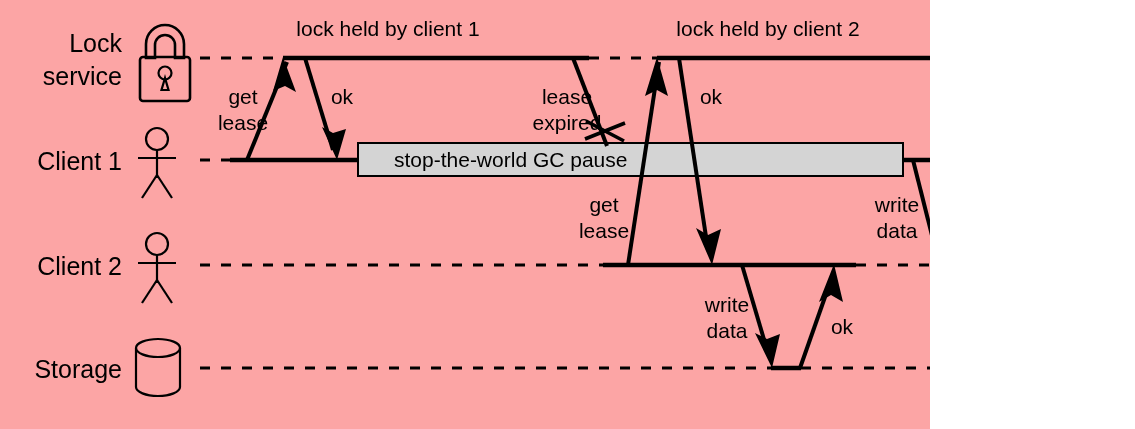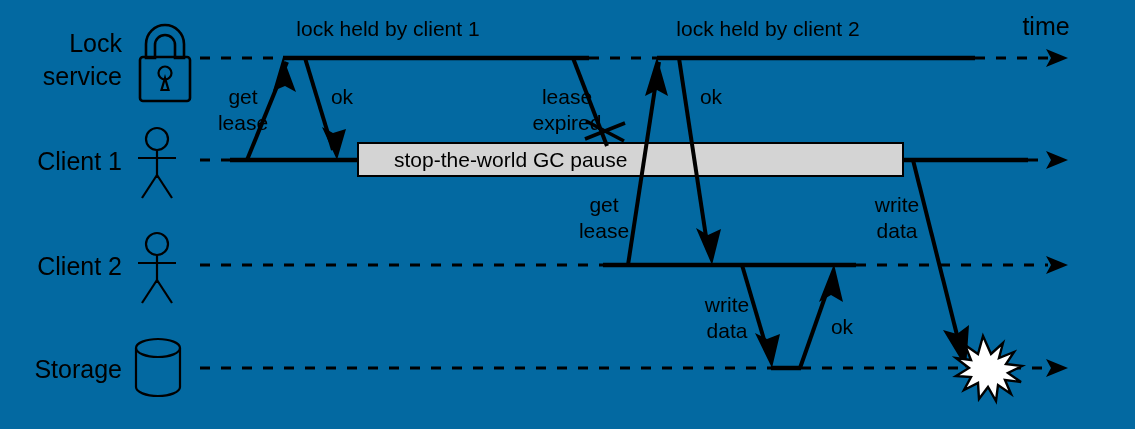--- a/index.html
+++ b/index.html
@@ -5,23 +5,23 @@
   html, body {
     margin: 0;
     padding: 0;
     background: #ffffff;
   }
   body {
     font-family: "Liberation Sans", sans-serif;
   }
   #diagram-root {
     position: relative;
-    width: 1135px;
+    width: 930px;
     height: 429px;
-    background: #0369a1;
+    background: #fca5a5;
     overflow: hidden;
   }
   svg#seq-svg {
     display: block;
     width: 1135px;
     height: 429px;
   }
   .lane-label {
     font-family: "Liberation Sans", sans-serif;
     font-size: 25px;

